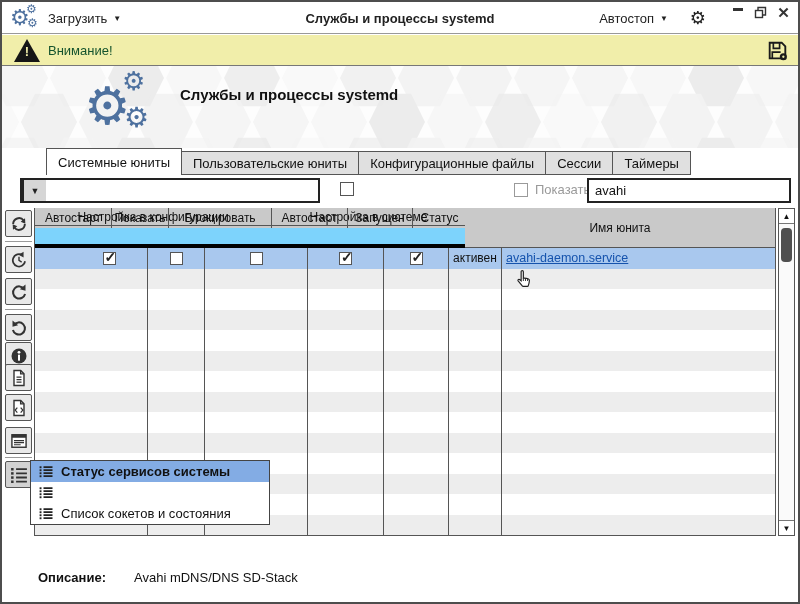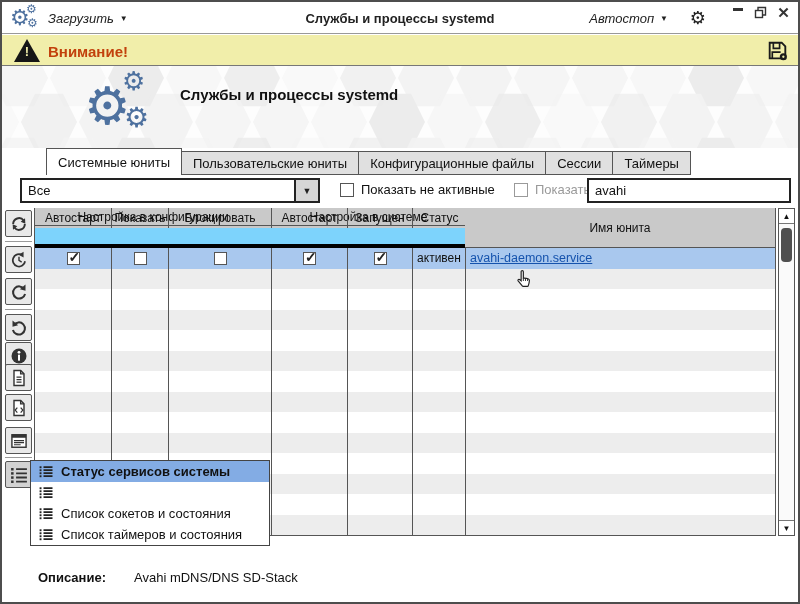--- a/index.html
+++ b/index.html
@@ -5,38 +5,38 @@
   * { margin:0; padding:0; box-sizing:border-box; }
   html,body { width:800px; height:604px; font-family:"Liberation Sans", sans-serif; background:#fff; }
   .win { position:relative; width:800px; height:604px; border:2px solid #4d4d4d; background:#fff; overflow:hidden; }
 
   
   .titlebar { position:absolute; top:0; left:0; right:0; height:32px; background:#fff; border-bottom:1px solid #999; }
   .appicon { position:absolute; left:8px; top:3px; width:30px; height:26px; color:#4e719f; }
   .gear-big { position:absolute; left:0; top:2px; font-size:22px; line-height:22px; }
   .gear-s1 { position:absolute; left:16px; top:-2px; font-size:12px; line-height:12px; }
   .gear-s2 { position:absolute; left:17px; top:12px; font-size:12px; line-height:12px; }
-  .menu-btn { position:absolute; top:0; height:32px; display:flex; align-items:center; gap:6px; font-size:13px; color:#222; cursor:default;font-style:italic; }
+  .menu-btn { position:absolute; top:0; height:32px; display:flex; align-items:center; gap:6px; font-size:13px; color:#222; cursor:default; }
   .menu-btn .arr { font-size:8px; color:#222; }
   .tb-load { left:46px; }
   .tb-save { right:130px; }
   .tb-title { position:absolute; left:0; right:0; top:0; height:32px; display:flex; align-items:center; justify-content:center; font-size:13px; font-weight:bold; color:#222; }
   .tb-gear { position:absolute; right:92px; top:5px; font-size:18px; color:#222; }
   .winctl { position:absolute; right:8px; top:4px; display:flex; gap:10px; align-items:center; }
   .wc { width:13px; height:13px; display:flex; align-items:center; justify-content:center; color:#333; }
   .wc-min { align-items:flex-start; }
   .wc-min i { display:block; width:10px; height:3px; background:#333; margin-top:2px; }
   .wc-close { font-size:15px; font-weight:bold; }
 
   
   .warnbar { position:absolute; top:33px; left:0; right:0; height:31px; background:#f1eeaa; border-bottom:1px solid #777; }
   .warn-tri { position:absolute; left:12px; top:4px; width:26px; height:23px; background:#161616;
     clip-path:polygon(50% 0,100% 100%,0 100%); }
   .warn-tri span { position:absolute; left:0; right:0; top:5px; text-align:center; color:#f1eeaa; font-weight:bold; font-size:13px; }
-  .warn-text { position:absolute; left:46px; top:8px; font-size:15px; color:#c2410c;font-weight:bold; }
+  .warn-text { position:absolute; left:46px; top:8px; font-size:13px; color:#14532d; }
   .warn-save { position:absolute; right:8px; top:3px; }
 
   
   .banner { position:absolute; top:64px; left:0; right:0; height:82px; background:#fdfdfd; overflow:hidden; }
   .hex { position:absolute; clip-path:polygon(25% 3%,75% 3%,100% 50%,75% 97%,25% 97%,0 50%); }
   .logo { position:absolute; left:82px; top:6px; width:62px; height:70px; color:#4e719f; }
   .logo .g1 { position:absolute; left:0; top:8px; font-size:52px; line-height:52px; }
   .logo .g2 { position:absolute; left:38px; top:-4px; font-size:26px; line-height:26px; }
   .logo .g3 { position:absolute; left:40px; top:32px; font-size:28px; line-height:28px; }
   .banner-title { position:absolute; left:178px; top:20px; font-size:15px; font-weight:bold; color:#111; }
@@ -71,21 +71,21 @@
   .tablewrap { position:absolute; left:32px; top:206px; width:742px; border:1px solid #555; border-top:none; }
   .thead-row1 { display:grid; grid-template-columns:237px 194px 1fr; height:20px; background:#c9c9c9; border-top:1px solid #555; }
   .thead-row1 > div { display:flex; align-items:center; justify-content:center; font-size:12px; color:#111; border-right:1px solid #555; border-bottom:1px solid #555; }
   .thead-row1 > div:last-child { border-right:none; border-bottom:none; grid-row:span 2; }
   .thead-row2 { display:grid; grid-template-columns:77px 57px 103px 76px 65px 53px 1fr; height:20px; background:#c9c9c9; margin-top:-20px; width:431px; border-right:1px solid #555; }
   .thead-row2 > div { display:flex; align-items:center; justify-content:center; font-size:12px; color:#111; border-right:1px solid #555; }
   .thead-row2 > div:last-child { border-right:none; }
   .name-head { position:absolute; right:0; top:0; width:310px; height:40px; display:flex; align-items:center; justify-content:center; font-size:12px; color:#111; background:#c9c9c9; border-bottom:1px solid #555;}
   .thead-block { position:relative; height:40px; border-bottom:4px solid #000000; background:#7dd3fc;}
   .tbody { height:287px; overflow:hidden; background:#fff; }
-  .trow { display:grid; grid-template-columns:77px 57px 103px 76px 65px 53px 1fr; height:20.5px; }
+  .trow { display:grid; grid-template-columns:77px 57px 103px 76px 65px 53px 1fr; height:20.5px;padding-left:36px; }
   .trow.selected { background:#a9c8ee; }
   .trow.odd  { background:#ededed; }
   .trow.even { background:#fff; }
   .tcell { border-right:1px solid #555; display:flex; align-items:center; justify-content:center; font-size:12px; color:#111; overflow:hidden; }
   .tcell:last-child { border-right:none; justify-content:flex-start; padding-left:4px; }
   .unit-link { color:#1553ad; text-decoration:underline; font-size:12.5px; cursor:pointer; }
   .cbox.small { width:13px; height:13px; }
   .cbox.checked::after { content:"✓"; position:absolute; left:1px; top:-4px; font-size:14px; font-weight:bold; color:#222; }
 
   
@@ -215,28 +215,26 @@
   <div class="tabs">
     <div class="tab active">Системные юниты</div>
     <div class="tab">Пользовательские юниты</div>
     <div class="tab">Конфигурационные файлы</div>
     <div class="tab">Сессии</div>
     <div class="tab">Таймеры</div>
   </div>
 
   <div class="filters">
     <div class="combo">
-      <div class="combo-val">Все</div>
       <div class="combo-btn">
           <span>▼</span>
         </div>
     </div>
     <div class="cbrow cb1">
       <span class="cbox"></span>
-      <span>Показать не активные</span>
     </div>
     <div class="cbrow cb2">
       <span class="cbox"></span>
       <span>Показать не загруженные</span>
     </div>
     <input class="search" type="text" value="avahi" style="">
   </div>
 
   <div class="toolcol">
     <div class="tool-btn" style="top:2px">
@@ -496,30 +494,20 @@
     <div class="mitem">
       <svg width="14" height="14" viewBox="0 0 14 14">
           <path d="M4.5 2.2h9M4.5 5.2h9M4.5 8.2h9M4.5 11.2h9" stroke="#222" stroke-width="1.7"></path>
           <rect x="0.6" y="1.3" width="1.9" height="1.9" fill="#222"></rect>
           <rect x="0.6" y="4.3" width="1.9" height="1.9" fill="#222"></rect>
           <rect x="0.6" y="7.3" width="1.9" height="1.9" fill="#222"></rect>
           <rect x="0.6" y="10.3" width="1.9" height="1.9" fill="#222"></rect>
         </svg>
       <span>Список сокетов и состояния</span>
     </div>
-    <div class="mitem">
-      <svg width="14" height="14" viewBox="0 0 14 14">
-          <path d="M4.5 2.2h9M4.5 5.2h9M4.5 8.2h9M4.5 11.2h9" stroke="#222" stroke-width="1.7"></path>
-          <rect x="0.6" y="1.3" width="1.9" height="1.9" fill="#222"></rect>
-          <rect x="0.6" y="4.3" width="1.9" height="1.9" fill="#222"></rect>
-          <rect x="0.6" y="7.3" width="1.9" height="1.9" fill="#222"></rect>
-          <rect x="0.6" y="10.3" width="1.9" height="1.9" fill="#222"></rect>
-        </svg>
-      <span>Список таймеров и состояния</span>
-    </div>
   </div>
 
   <div class="desc">
     <span class="desc-label">Описание:</span>
     <span class="desc-value">Avahi mDNS/DNS SD-Stack</span>
   </div>
 
   <div class="cursor-hand">
     <svg width="22" height="22" viewBox="0 0 24 24">
       <path d="M9 2.8c.7 0 1.2.5 1.2 1.2v7h.8c3.5.1 6 .9 5.8 2.6-.1 1.4-.5 3.8-1.2 5.6-.1.4-.5.8-1 .8H10c-.4 0-.8-.2-1-.5C7.8 18 5.6 15.3 4.5 14c-.7-.9.5-2.1 1.5-1.4l1.8 1.3V4c0-.7.5-1.2 1.2-1.2z" fill="#fff" stroke="#222" stroke-width="1.3"></path>

